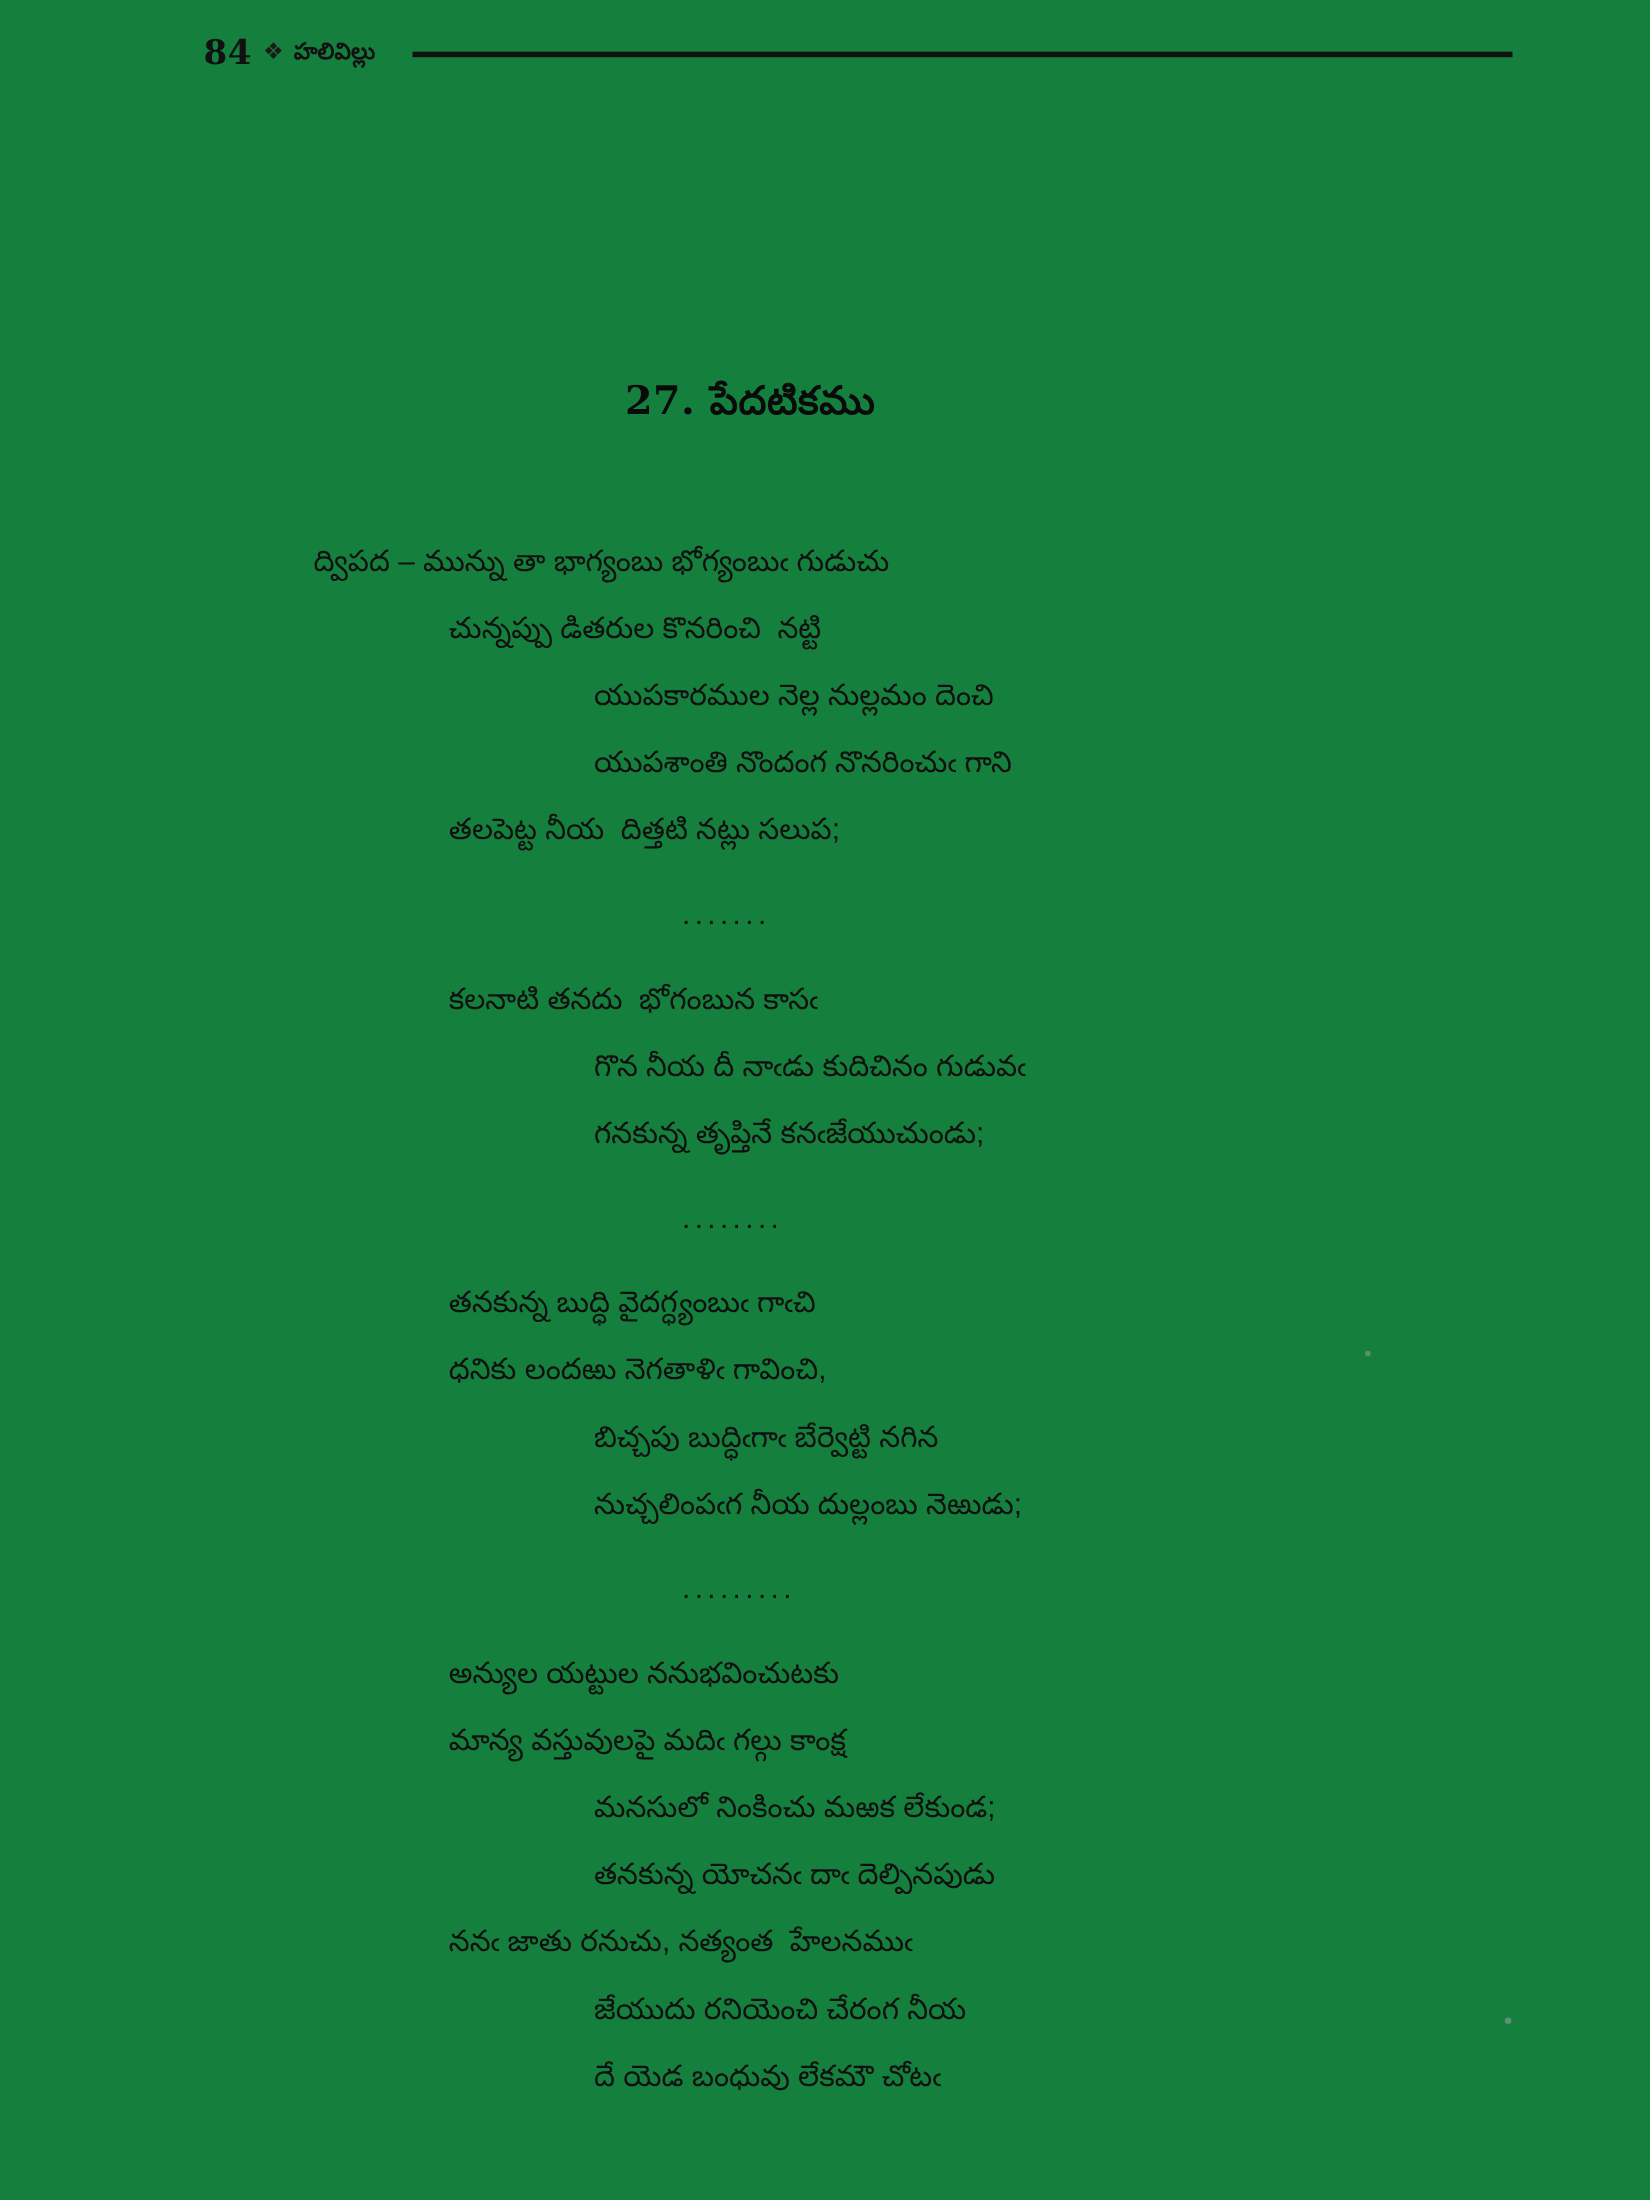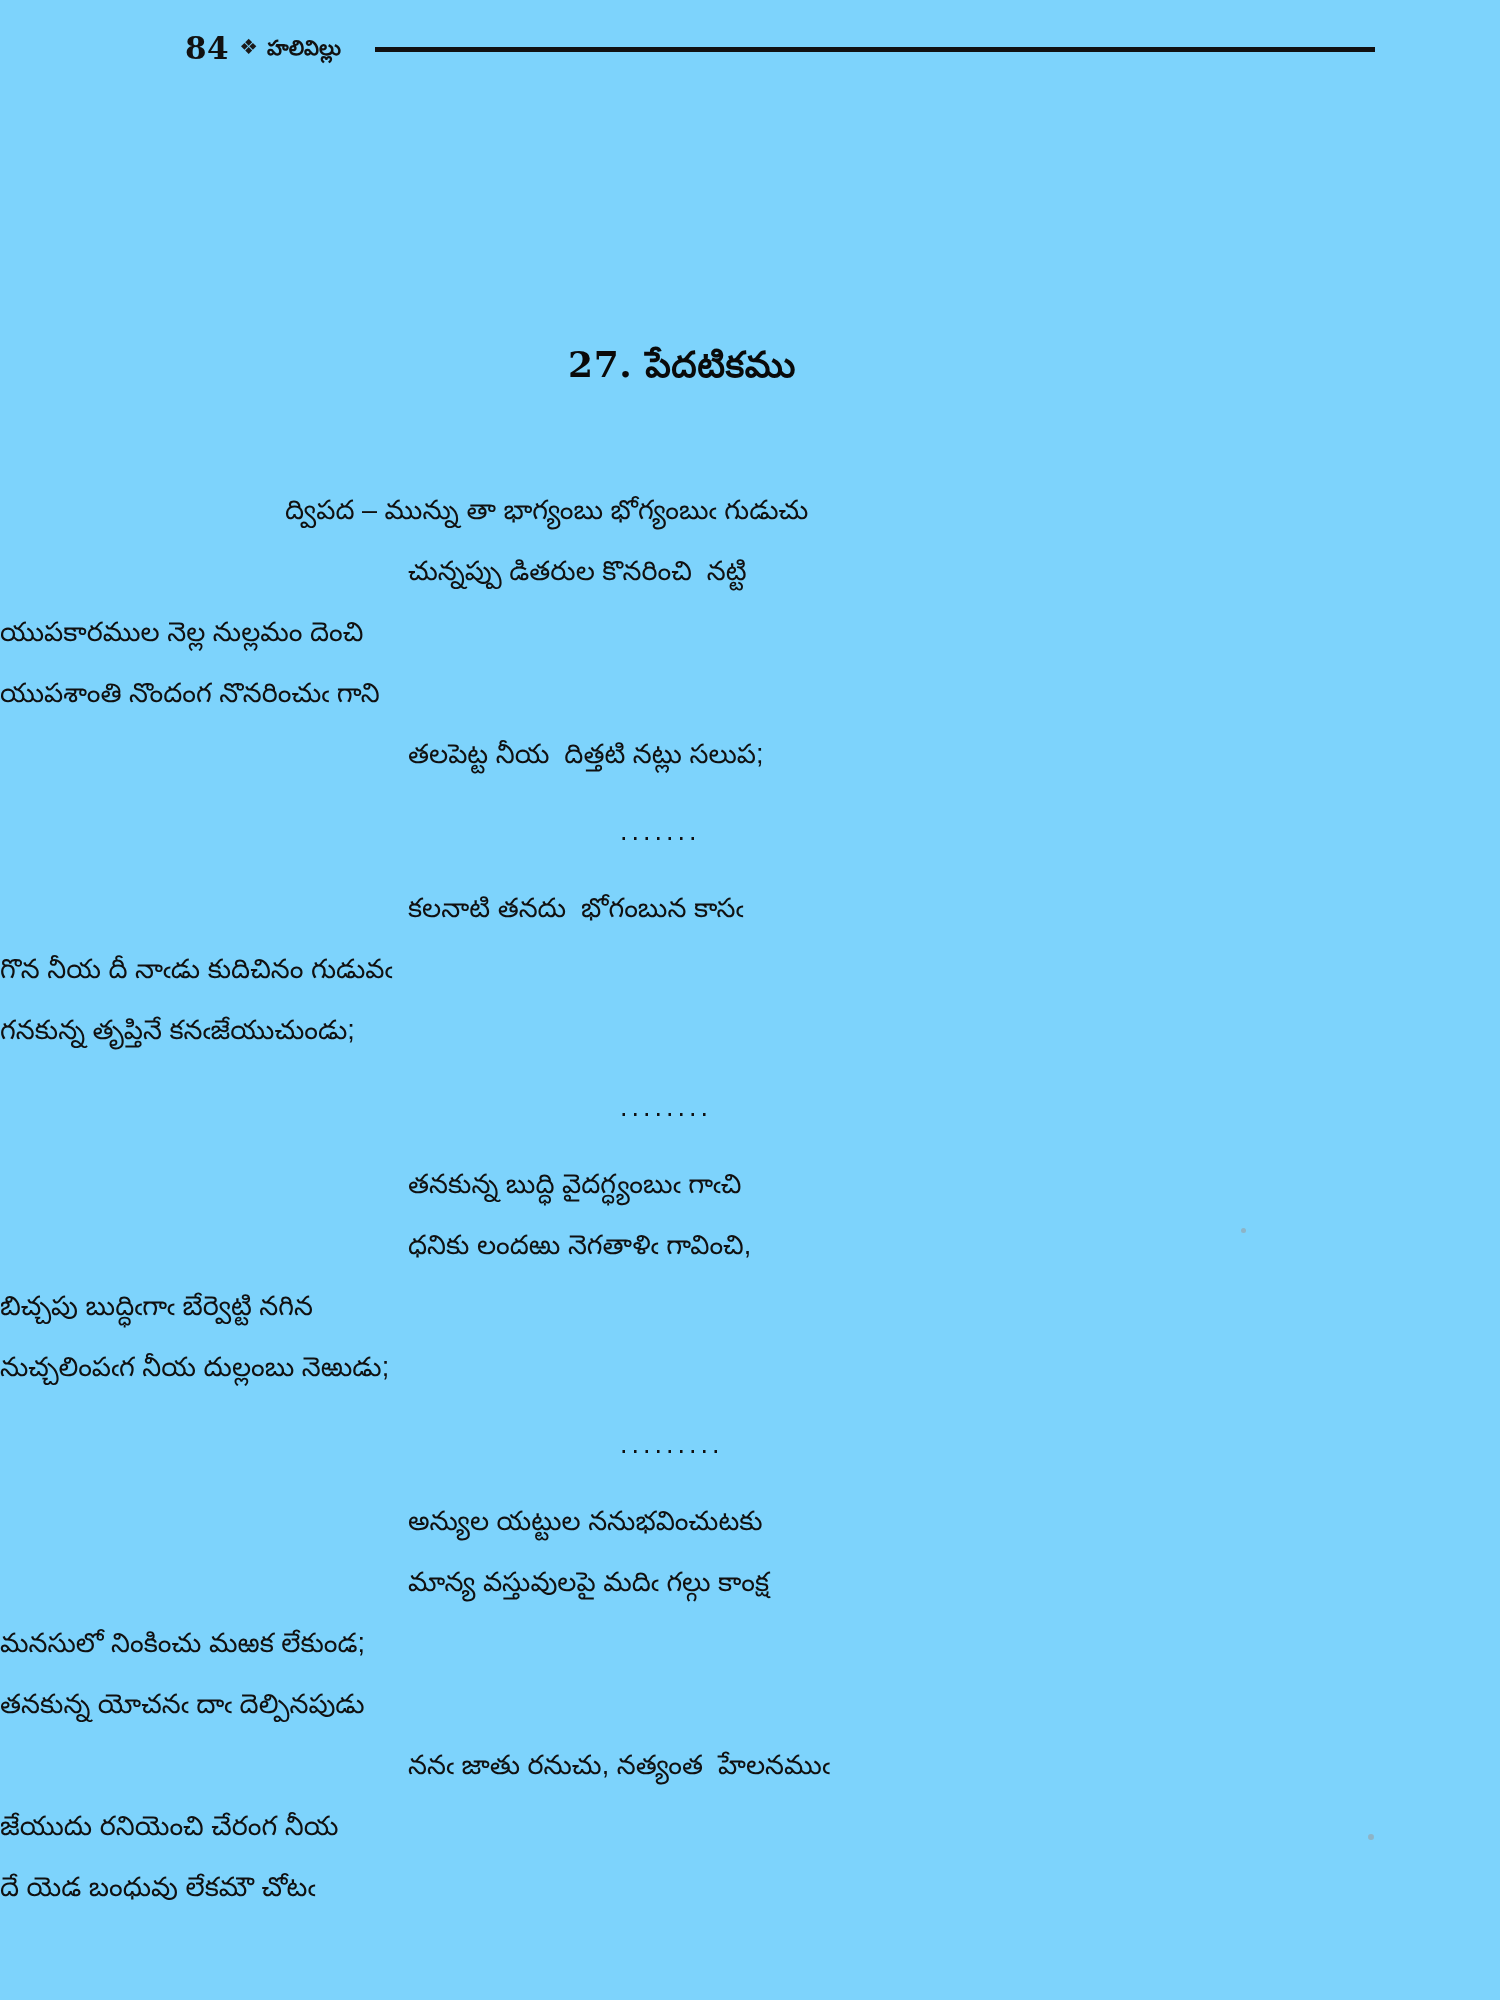--- a/index.html
+++ b/index.html
@@ -14,21 +14,21 @@
     font-family: "Liberation Serif", serif;
     color: #0b0b0b;
     overflow: hidden;
   }
   .page {
     position: absolute;
     left: 0;
     top: 0;
     width: 1500px;
     height: 2000px;
-    background: #7dd3fc;
+    background: #15803d;
   }
   
   .header {
     position: absolute;
     left: 185px;
     top: 22px;
     width: 1190px;
     height: 52px;
     display: flex;
     align-items: center;
@@ -90,21 +90,21 @@
     font-size: 27px;
     line-height: 1.0;
     color: #101010;
     white-space: pre;
     height: 61px;
     display: flex;
     align-items: center;
   }
   .verse-line.ind0 { padding-left: 285px; }
   .verse-line.ind1 { padding-left: 408px; }
-  .verse-line.ind2 { }
+  .verse-line.ind2 { padding-left: 540px; }
   .sep-line {
     height: 61px;
     display: flex;
     align-items: center;
     padding-left: 620px;
     font-family: "Liberation Sans", sans-serif;
     font-size: 27px;
     letter-spacing: 4px;
     color: #101010;
   }

